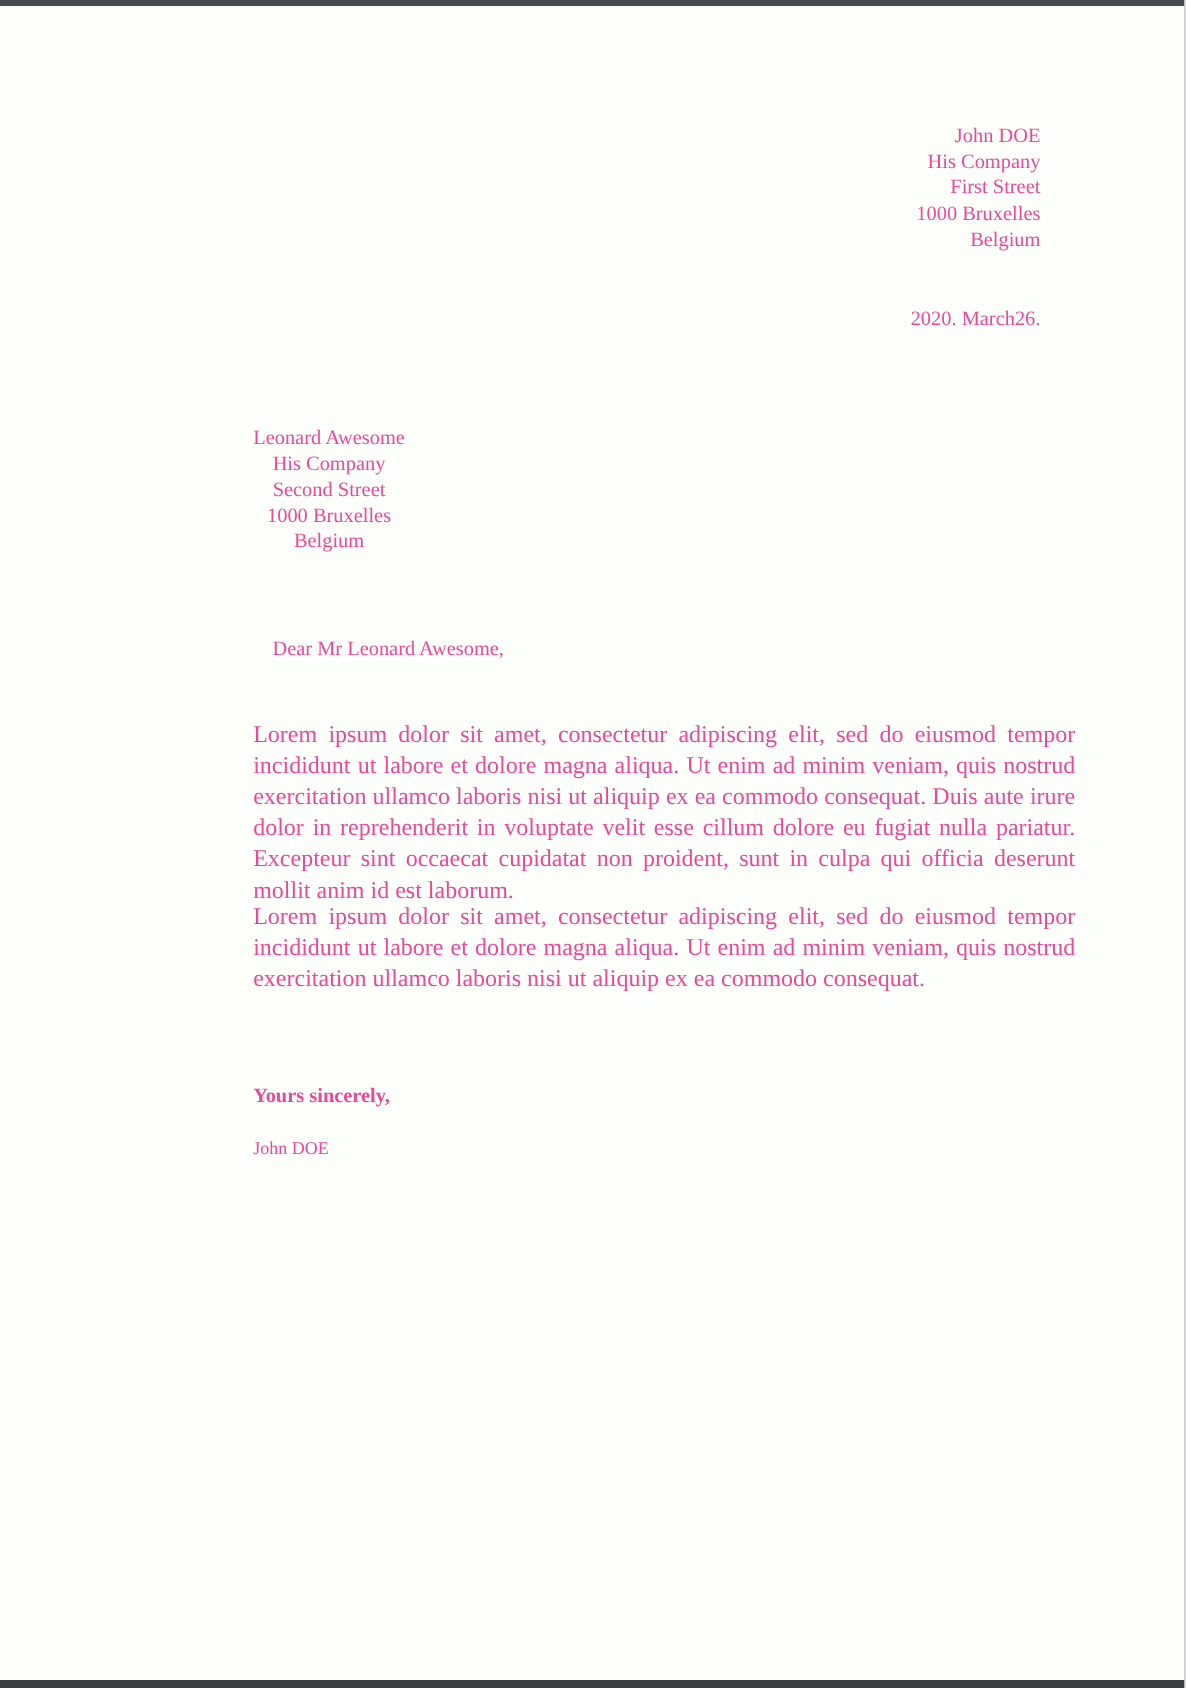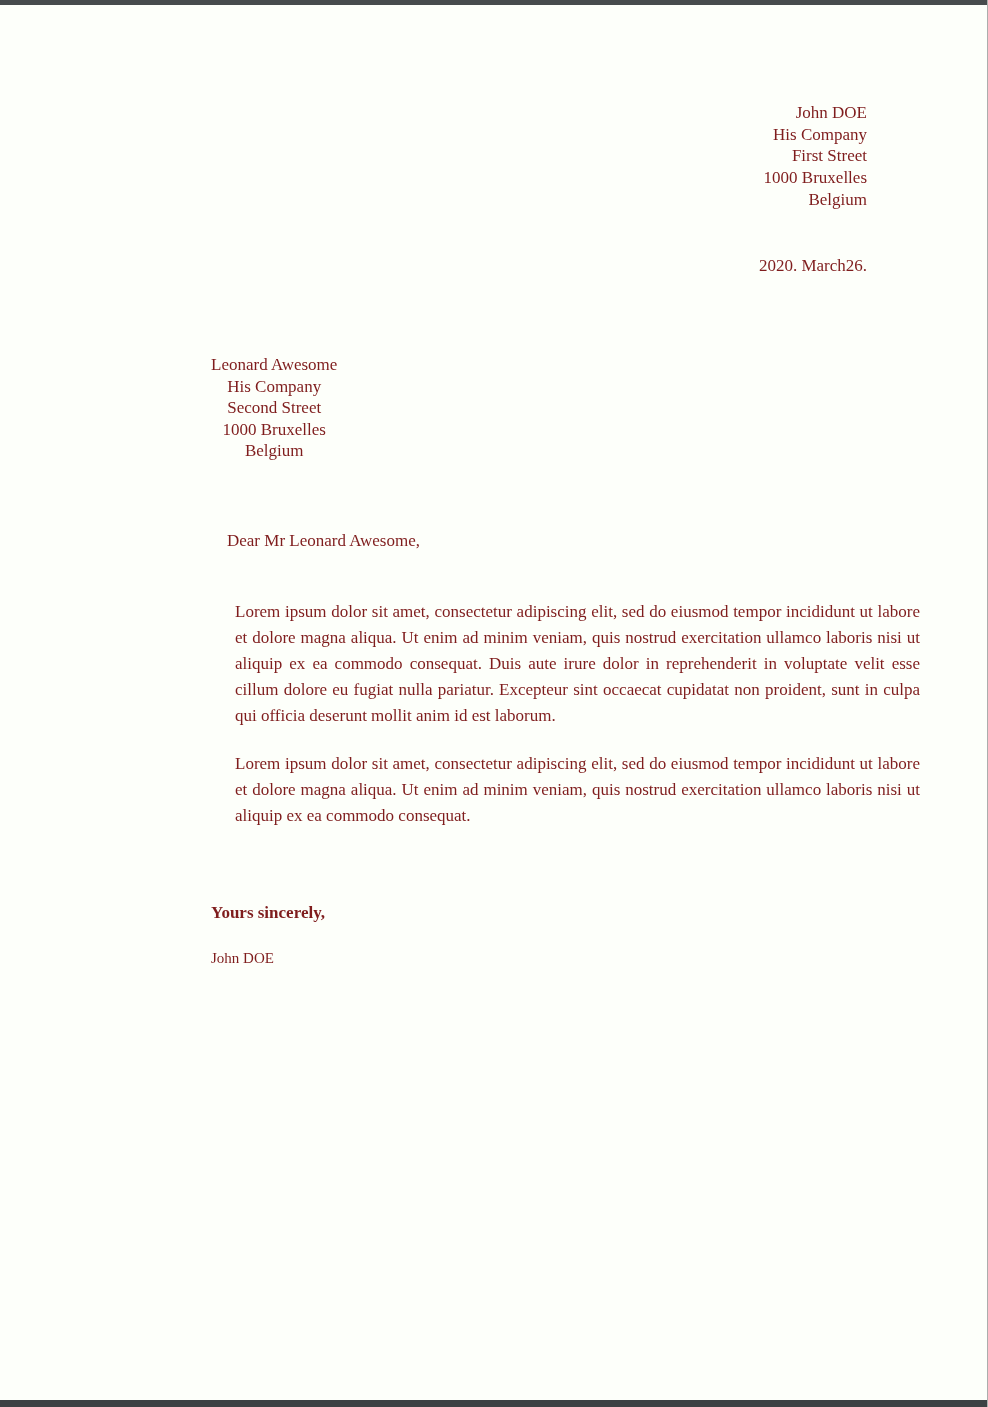--- a/index.html
+++ b/index.html
@@ -6,21 +6,21 @@
     margin: 0;
     padding: 0;
     background: #ffffff;
   }
   .page {
     position: relative;
     width: 988px;
     height: 1407px;
     background: #fdfffa;
     font-family: "Liberation Serif", serif;
-    color: #7f1d1d;
+    color: #ec4899;
     overflow: hidden;
     box-sizing: border-box;
     border-right: 1px solid rgba(71, 75, 77, 0.45);
   }
   .frame-top {
     position: absolute;
     top: 0; left: 0;
     width: 100%; height: 5px;
     background: #474b4d;
   }
@@ -83,24 +83,23 @@
     position: absolute;
     top: 531px;
     left: 211px;
     font-size: 17px;
     margin-left: 16px;
   }
   .body-para {
     position: absolute;
     left: 211px;
     width: 685px;
-    font-size: 17px;
+    font-size: 20px;
     line-height: 26px;
     text-align: justify;
-    margin-left: 24px;
   }
   .para-1 { top: 599px; }
   .para-2 { top: 751px; }
   .closing-line {
     position: absolute;
     top: 852px;
     left: 211px;
     font-size: 17px;
   }
   .valediction {

